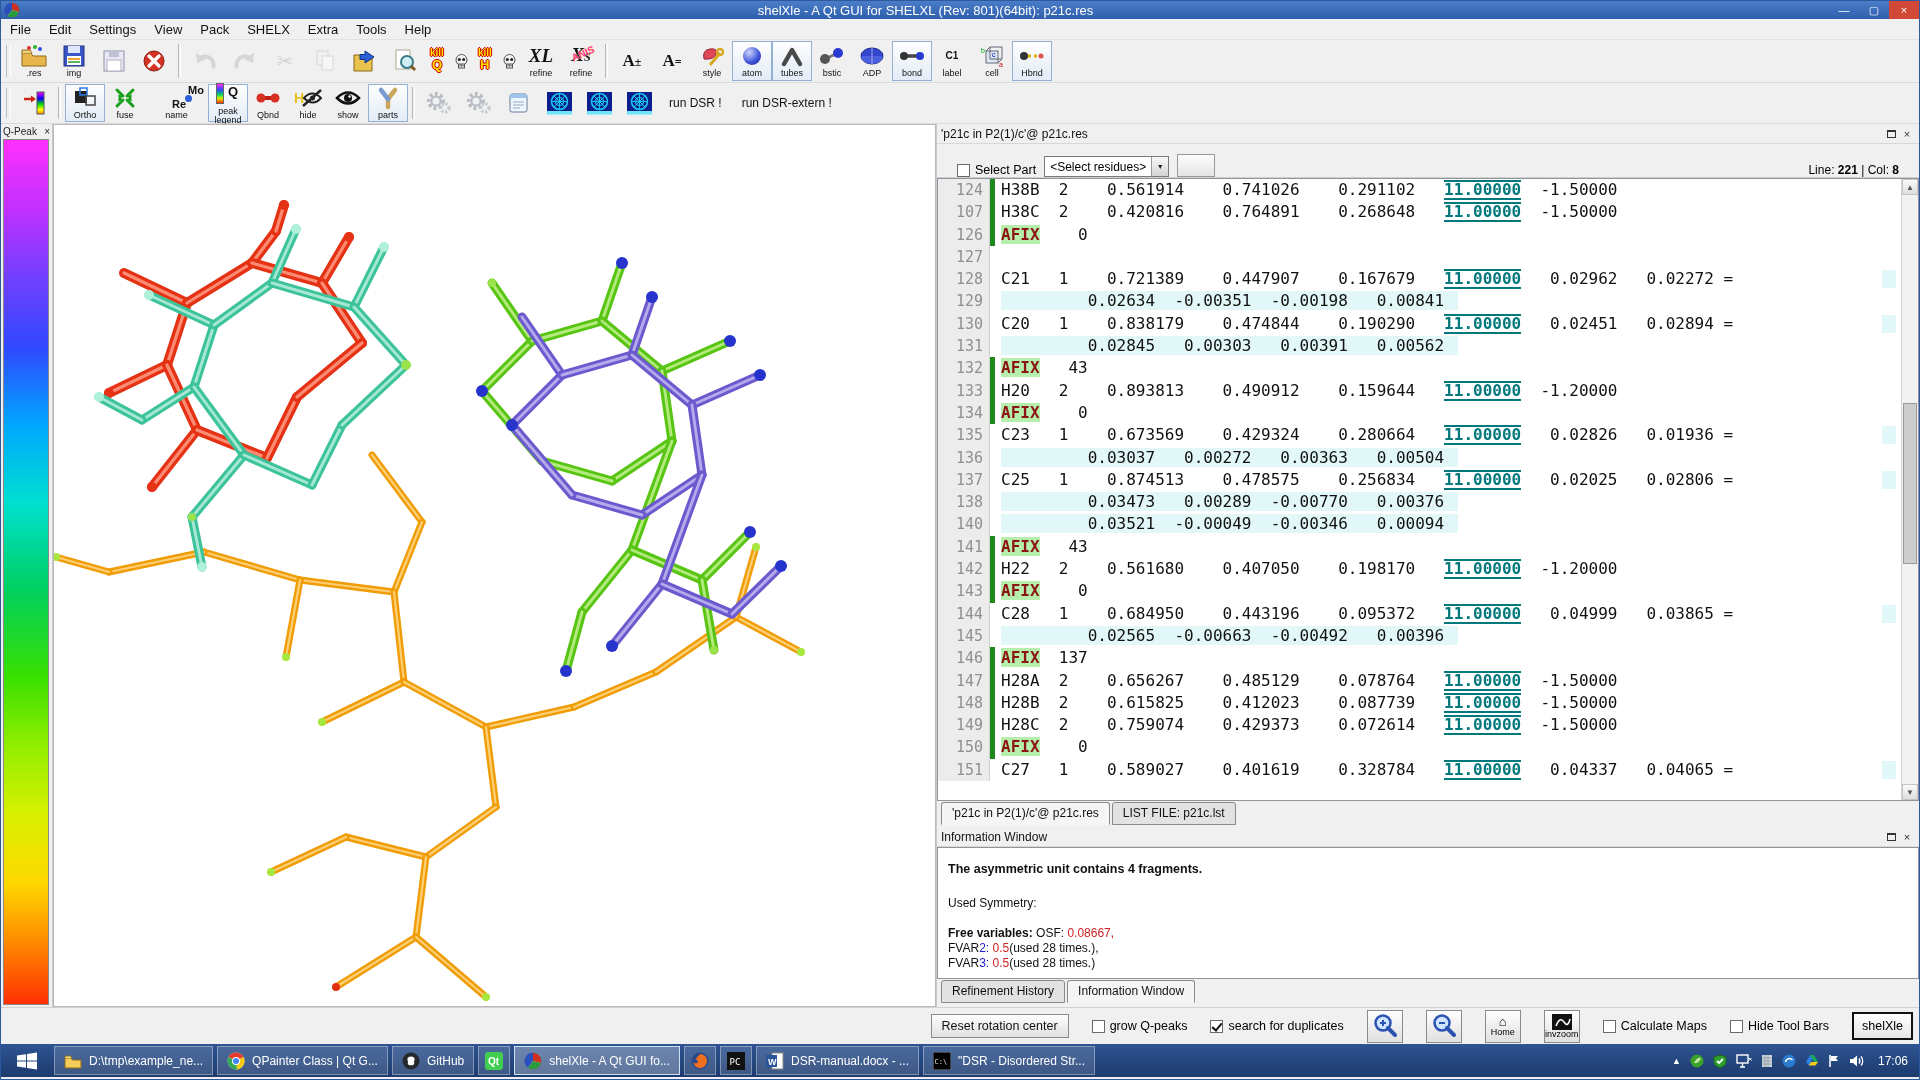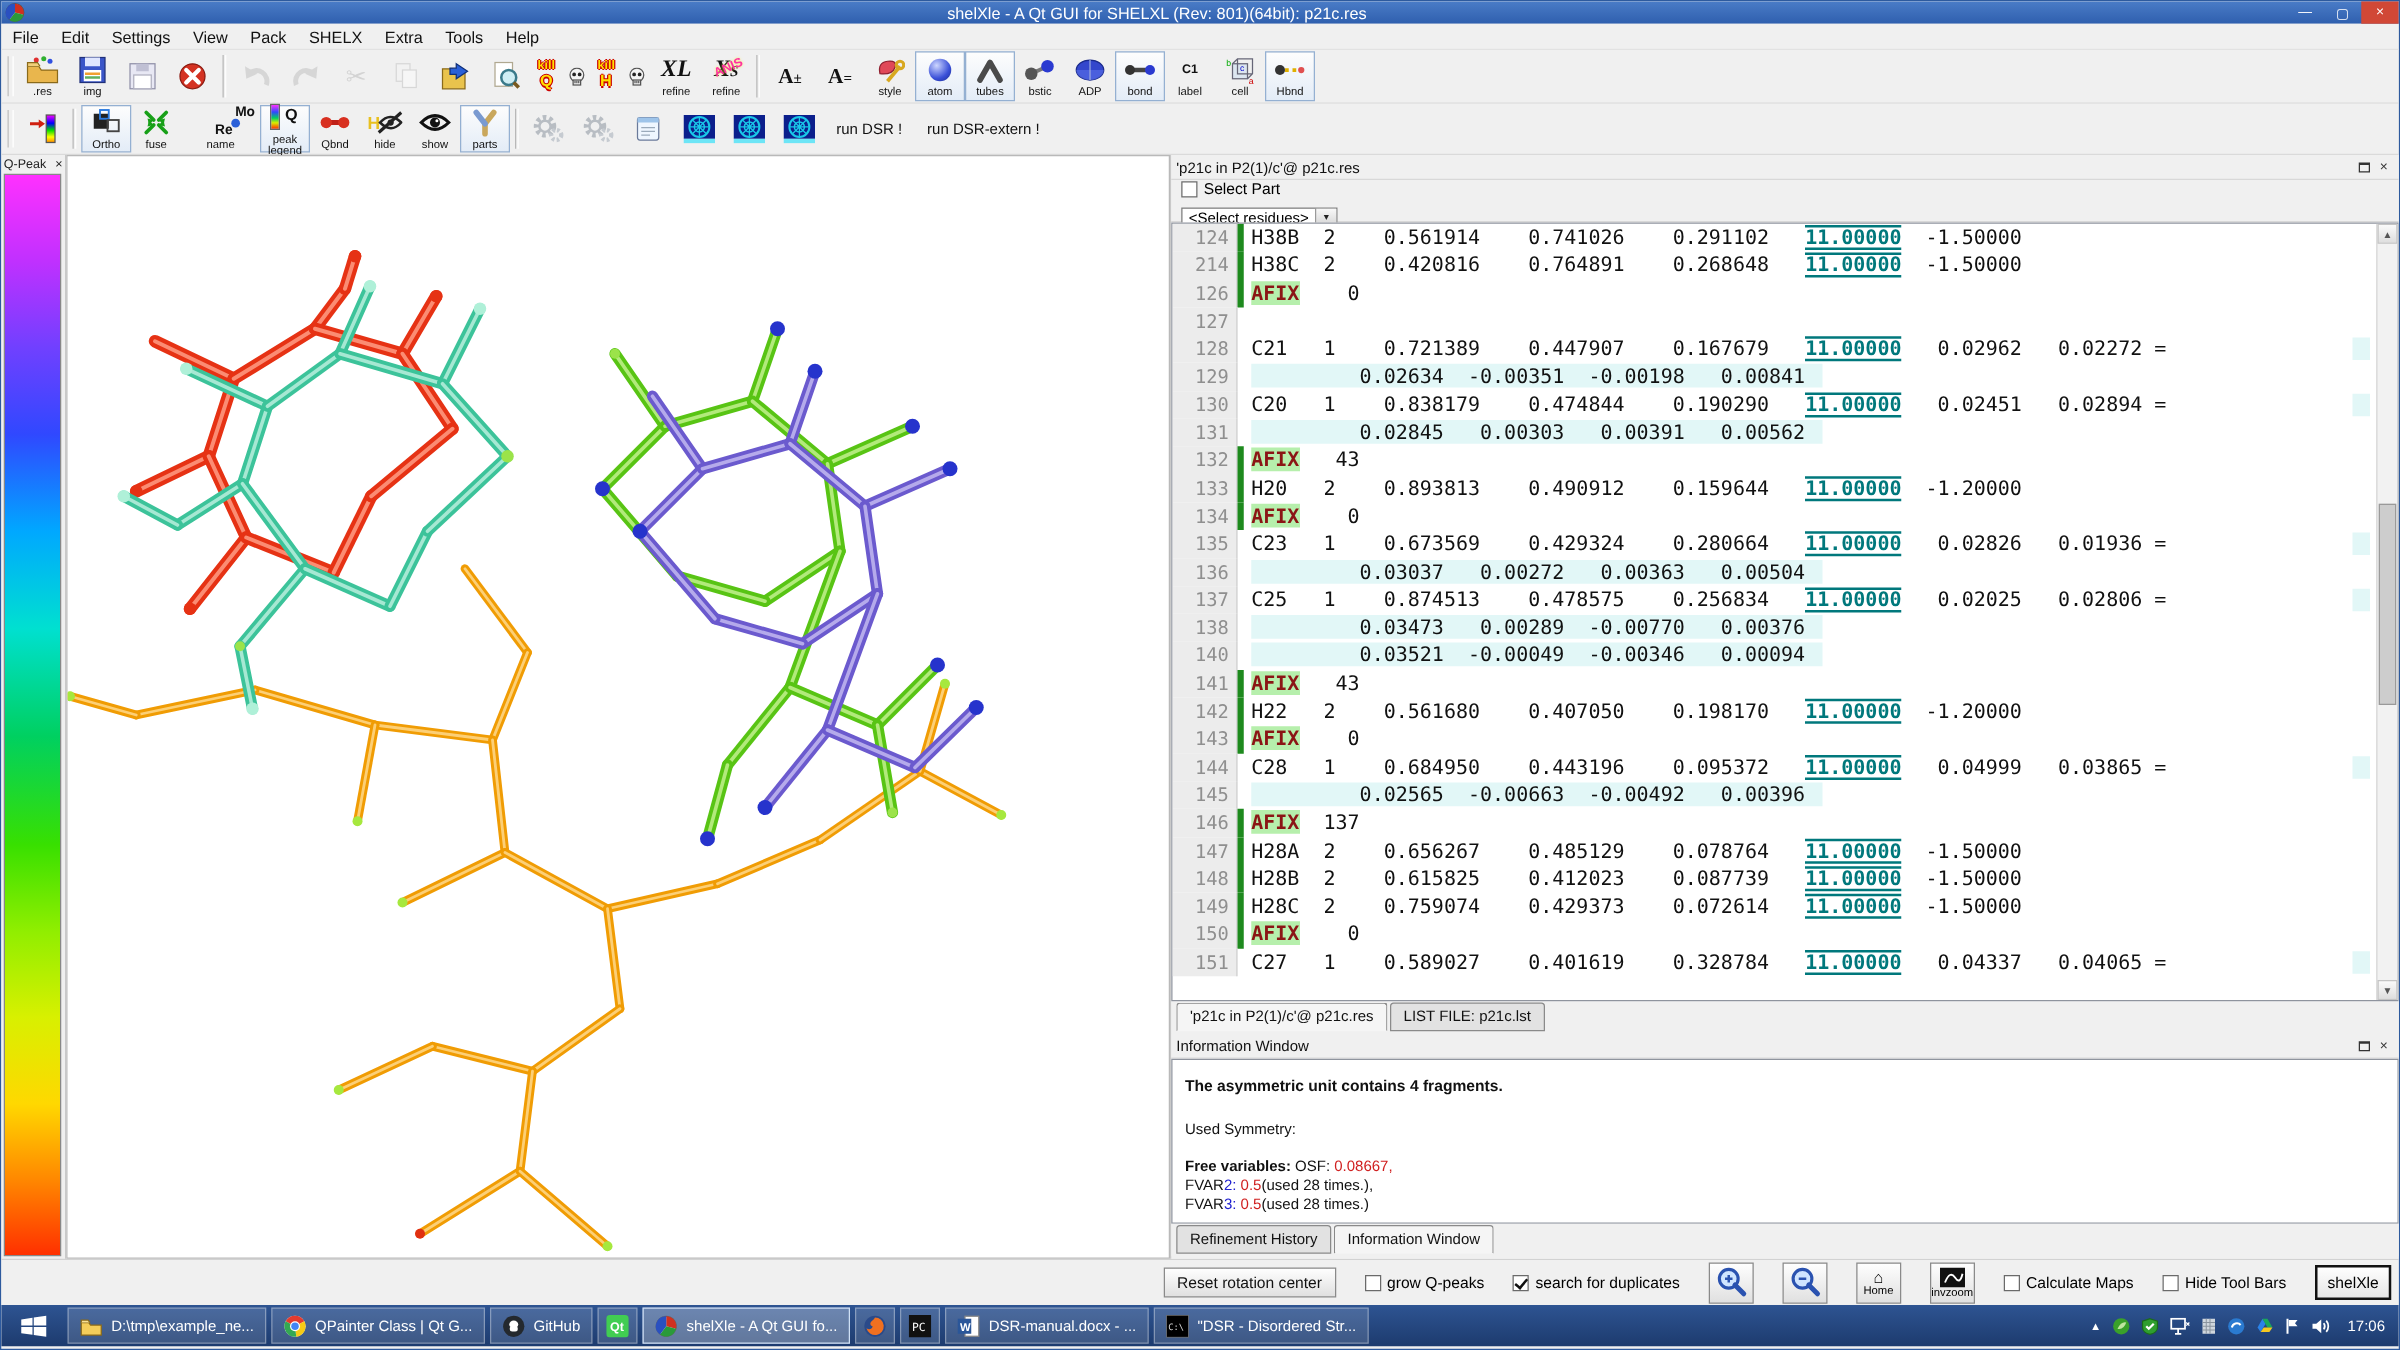--- a/index.html
+++ b/index.html
@@ -60,21 +60,21 @@
     background:linear-gradient(180deg,#ff30ff 0%,#c030ff 8%,#7040ff 16%,#3048ff 24%,#00a8ff 33%,#00e0d0 42%,
                #00d060 52%,#38e000 62%,#90ee00 70%,#d8f000 78%,#ffd800 86%,#ff8800 93%,#ff3000 100%);}
   .viewer{flex:1;background:#fff;position:relative;overflow:hidden;border:1px solid #b9b9b9;}
   
   .rightdock{width:983px;display:flex;flex-direction:column;background:#f0f0f0;border-left:1px solid #c9c9c9;}
   .dock-title{height:20px;display:flex;align-items:center;font-size:12px;padding:0 4px;color:#111;
               background:#f0f0f0;border-bottom:1px solid #d8d8d8;}
   .dock-title .dtext{flex:1;white-space:nowrap;overflow:hidden;}
   .dockbtn{width:16px;height:14px;display:flex;align-items:center;justify-content:center;font-size:11px;color:#333;}
   .floatglyph{width:9px;height:8px;border:1px solid #333;border-top:2px solid #333;display:inline-block;}
-  .ed-toolbar{height:34px;display:flex;align-items:flex-start;gap:8px;padding:0 8px;background:#f0f0f0;border-bottom:1px solid #d0d0d0;font-size:12.5px;flex-direction:column;}
+  .ed-toolbar{height:34px;display:flex;align-items:flex-end;gap:8px;padding:0 20px;background:#f0f0f0;border-bottom:1px solid #d0d0d0;font-size:12.5px;}
   .cbox{display:inline-flex;align-items:center;gap:5px;}
   .cb{width:13px;height:13px;border:1px solid #6a6a6a;background:#fff;position:relative;display:inline-block;}
   .cb.on:before{content:"";position:absolute;left:3px;top:0px;width:4px;height:8px;border:solid #111;
                 border-width:0 2px 2px 0;transform:rotate(40deg);}
   .combo{display:inline-flex;border:1px solid #7a7a7a;background:#fff;height:21px;align-items:center;font-size:12px;}
   .combo .val{padding:0 5px;}
   .combo .dd{width:17px;height:100%;background:linear-gradient(#f8f8f8,#d4d4d4);border-left:1px solid #9a9a9a;
              display:flex;align-items:center;justify-content:center;font-size:7px;color:#222;}
   .miniblank{width:38px;height:23px;border:1px solid #9a9a9a;background:linear-gradient(#fcfcfc,#e4e4e4);}
   .statusline{margin-left:auto;font-size:12px;white-space:nowrap;}
@@ -795,21 +795,21 @@
           <span class="val">&lt;Select residues&gt;</span>
           <span class="dd">▼</span>
         </span>
         <span class="miniblank"></span>
         <span class="statusline"><span>Line: </span><b>221</b><span> | </span><span>Col: </span><b>8</b></span>
       </div>
 
       <div class="editor">
         <div>
             <div class="edrow"><span class="lineno">124</span><span class="chbar on"></span><span class="edtext"><span><span class="ptok">H38B  2    0.561914    0.741026    0.291102   </span><span class="fvar">11.00000</span><span class="ptok">  -1.50000</span></span></span></div>
-            <div class="edrow"><span class="lineno">214</span><span class="chbar on"></span><span class="edtext"><span><span class="ptok">H38C  2    0.420816    0.764891    0.268648   </span><span class="fvar">11.00000</span><span class="ptok">  -1.50000</span></span></span></div>
+            <div class="edrow"><span class="lineno">107</span><span class="chbar on"></span><span class="edtext"><span><span class="ptok">H38C  2    0.420816    0.764891    0.268648   </span><span class="fvar">11.00000</span><span class="ptok">  -1.50000</span></span></span></div>
             <div class="edrow"><span class="lineno">126</span><span class="chbar on"></span><span class="edtext"><span><span class="afix">AFIX</span><span class="ptok">    0</span></span></span></div>
             <div class="edrow"><span class="lineno">127</span><span class="chbar"></span><span class="edtext"><span></span></span></div>
             <div class="edrow"><span class="lineno">128</span><span class="chbar"></span><span class="edtext"><span><span class="ptok">C21   1    0.721389    0.447907    0.167679   </span><span class="fvar">11.00000</span><span class="ptok">   0.02962   0.02272 =</span></span></span><span class="eqmark"></span></div>
             <div class="edrow"><span class="lineno">129</span><span class="chbar"></span><span class="edtext"><span class="contbg"><span class="ptok">         0.02634  -0.00351  -0.00198   0.00841</span></span></span></div>
             <div class="edrow"><span class="lineno">130</span><span class="chbar"></span><span class="edtext"><span><span class="ptok">C20   1    0.838179    0.474844    0.190290   </span><span class="fvar">11.00000</span><span class="ptok">   0.02451   0.02894 =</span></span></span><span class="eqmark"></span></div>
             <div class="edrow"><span class="lineno">131</span><span class="chbar"></span><span class="edtext"><span class="contbg"><span class="ptok">         0.02845   0.00303   0.00391   0.00562</span></span></span></div>
             <div class="edrow"><span class="lineno">132</span><span class="chbar on"></span><span class="edtext"><span><span class="afix">AFIX</span><span class="ptok">   43</span></span></span></div>
             <div class="edrow"><span class="lineno">133</span><span class="chbar on"></span><span class="edtext"><span><span class="ptok">H20   2    0.893813    0.490912    0.159644   </span><span class="fvar">11.00000</span><span class="ptok">  -1.20000</span></span></span></div>
             <div class="edrow"><span class="lineno">134</span><span class="chbar on"></span><span class="edtext"><span><span class="afix">AFIX</span><span class="ptok">    0</span></span></span></div>
             <div class="edrow"><span class="lineno">135</span><span class="chbar"></span><span class="edtext"><span><span class="ptok">C23   1    0.673569    0.429324    0.280664   </span><span class="fvar">11.00000</span><span class="ptok">   0.02826   0.01936 =</span></span></span><span class="eqmark"></span></div>

